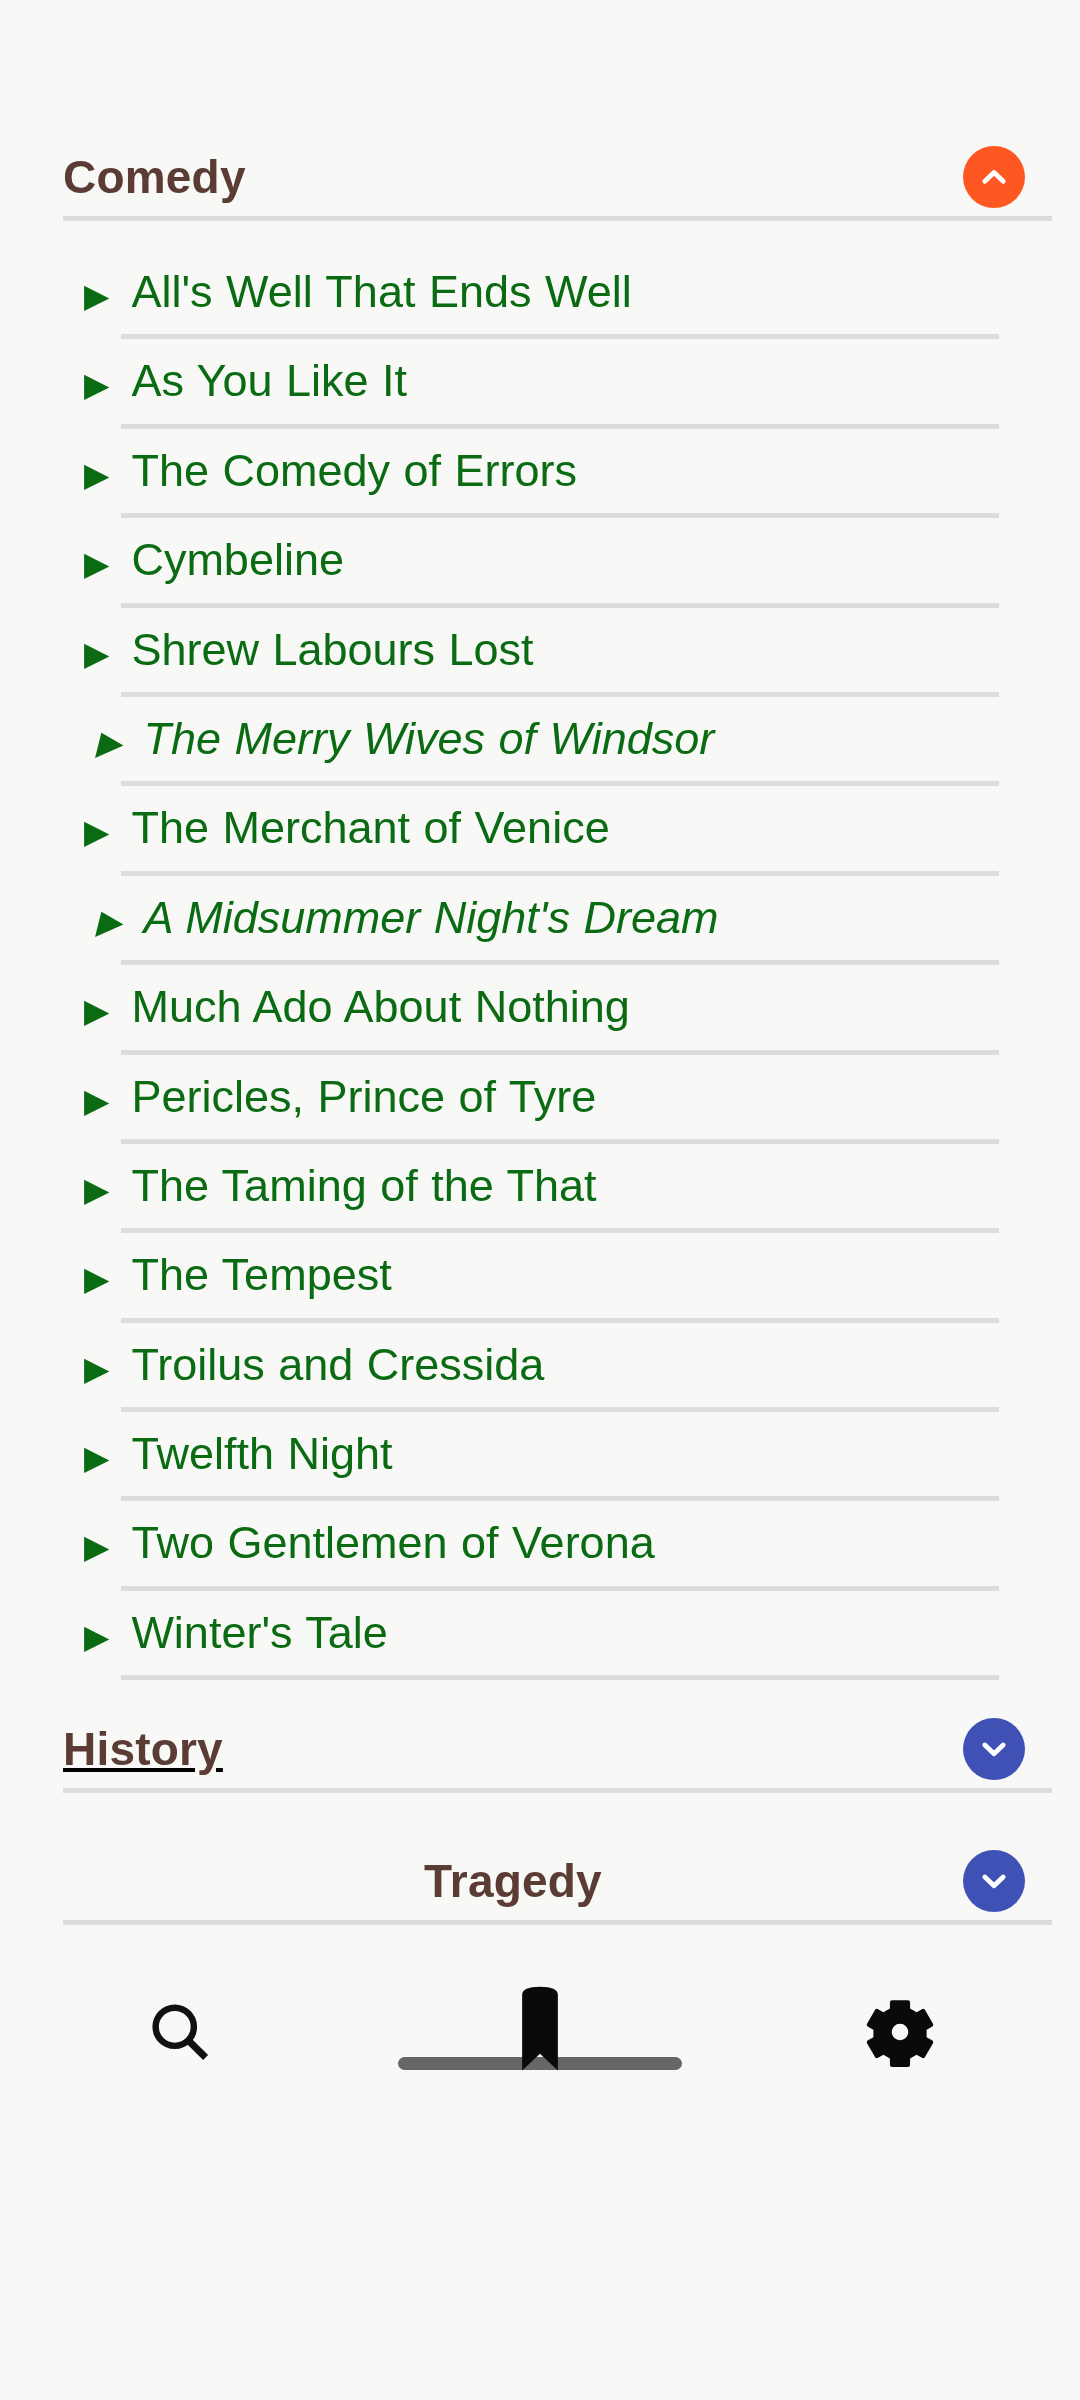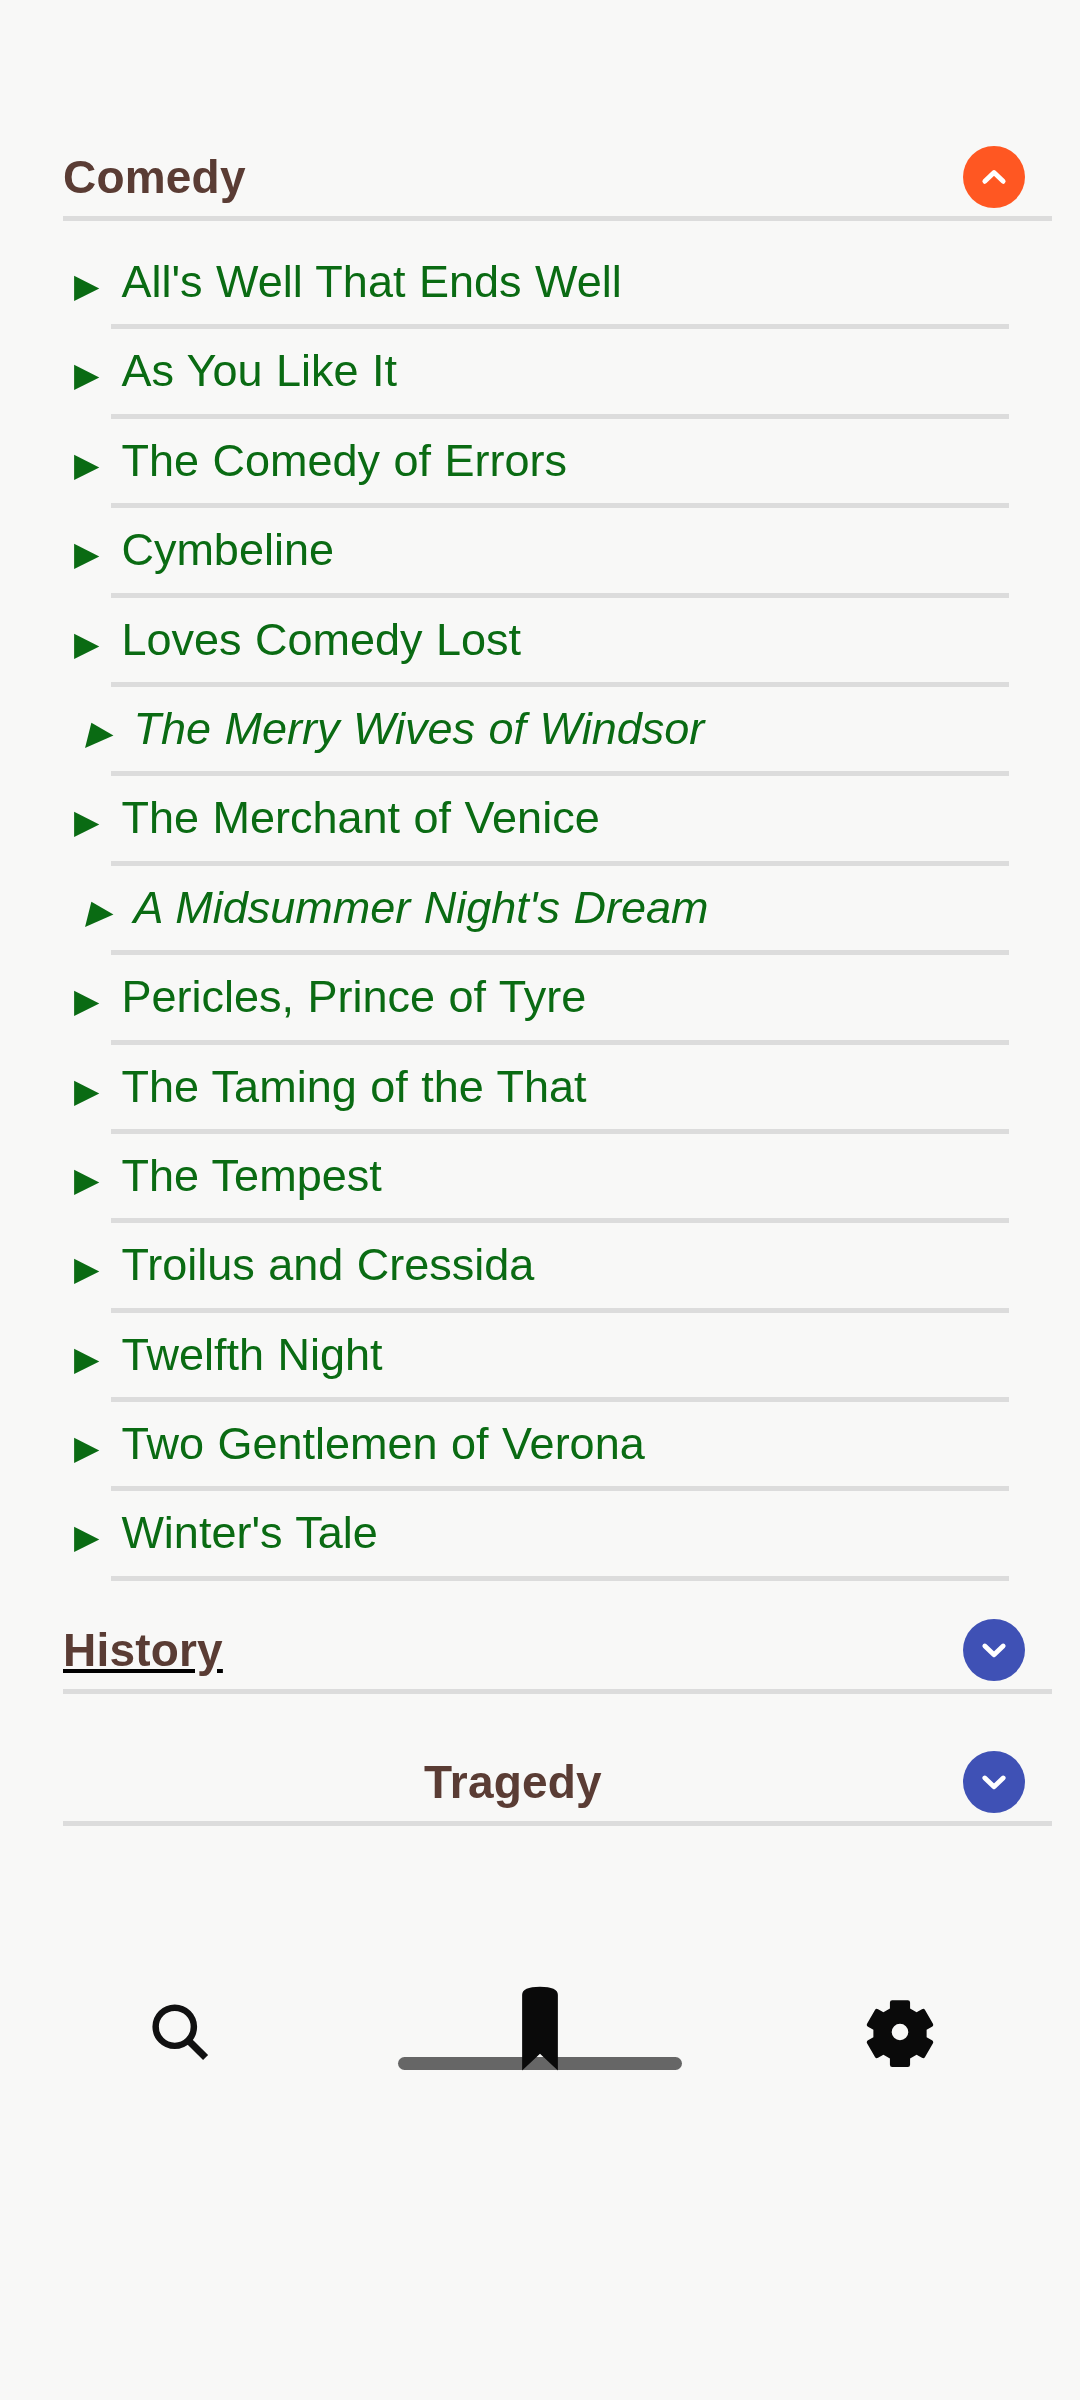--- a/index.html
+++ b/index.html
@@ -71,21 +71,21 @@
     align-items: center;
     justify-content: center;
     margin-left: auto;
   }
   .toggle-btn.orange { background: #ff5722; }
   .toggle-btn.blue   { background: #3f51b5; }
   .toggle-btn svg { display: block; }
 
   
   .play-list {
-    margin: 6px;
+    margin: 16px;
     padding: 0;
     list-style: none;
   }
   .play-row {
     position: relative;
     padding: 0 65px 0 0;
   }
   .play-link {
     display: block;
     font-size: 45px;
@@ -201,40 +201,44 @@
         <a class="play-link"><span class="tri">▶</span><span>The Comedy of Errors</span></a>
         <div class="row-rule"></div>
       </li>
 
       <li class="play-row">
         <a class="play-link"><span class="tri">▶</span><span>Cymbeline</span></a>
         <div class="row-rule"></div>
       </li>
 
       <li class="play-row">
-        <a class="play-link"><span class="tri">▶</span><span>Loves Comedy Lost</span></a>
+        <a class="play-link"><span class="tri">▶</span><span>Shrew Labours Lost</span></a>
         <div class="row-rule"></div>
       </li>
 
 
       <li class="play-row wrap">
         <a class="play-link"><span class="tri">▶</span><span>The Merry Wives of Windsor</span></a>
         <div class="row-rule"></div>
       </li>
 
       <li class="play-row">
         <a class="play-link"><span class="tri">▶</span><span>The Merchant of Venice</span></a>
         <div class="row-rule"></div>
       </li>
 
       <li class="play-row wrap">
         <a class="play-link"><span class="tri">▶</span><span>A Midsummer Night's Dream</span></a>
         <div class="row-rule"></div>
       </li>
 
+      <li class="play-row">
+        <a class="play-link"><span class="tri">▶</span><span>Much Ado About Nothing</span></a>
+        <div class="row-rule"></div>
+      </li>
 
       <li class="play-row">
         <a class="play-link"><span class="tri">▶</span><span>Pericles, Prince of Tyre</span></a>
         <div class="row-rule"></div>
       </li>
 
       <li class="play-row">
         <a class="play-link"><span class="tri">▶</span><span>The Taming of the That</span></a>
         <div class="row-rule"></div>
       </li>

